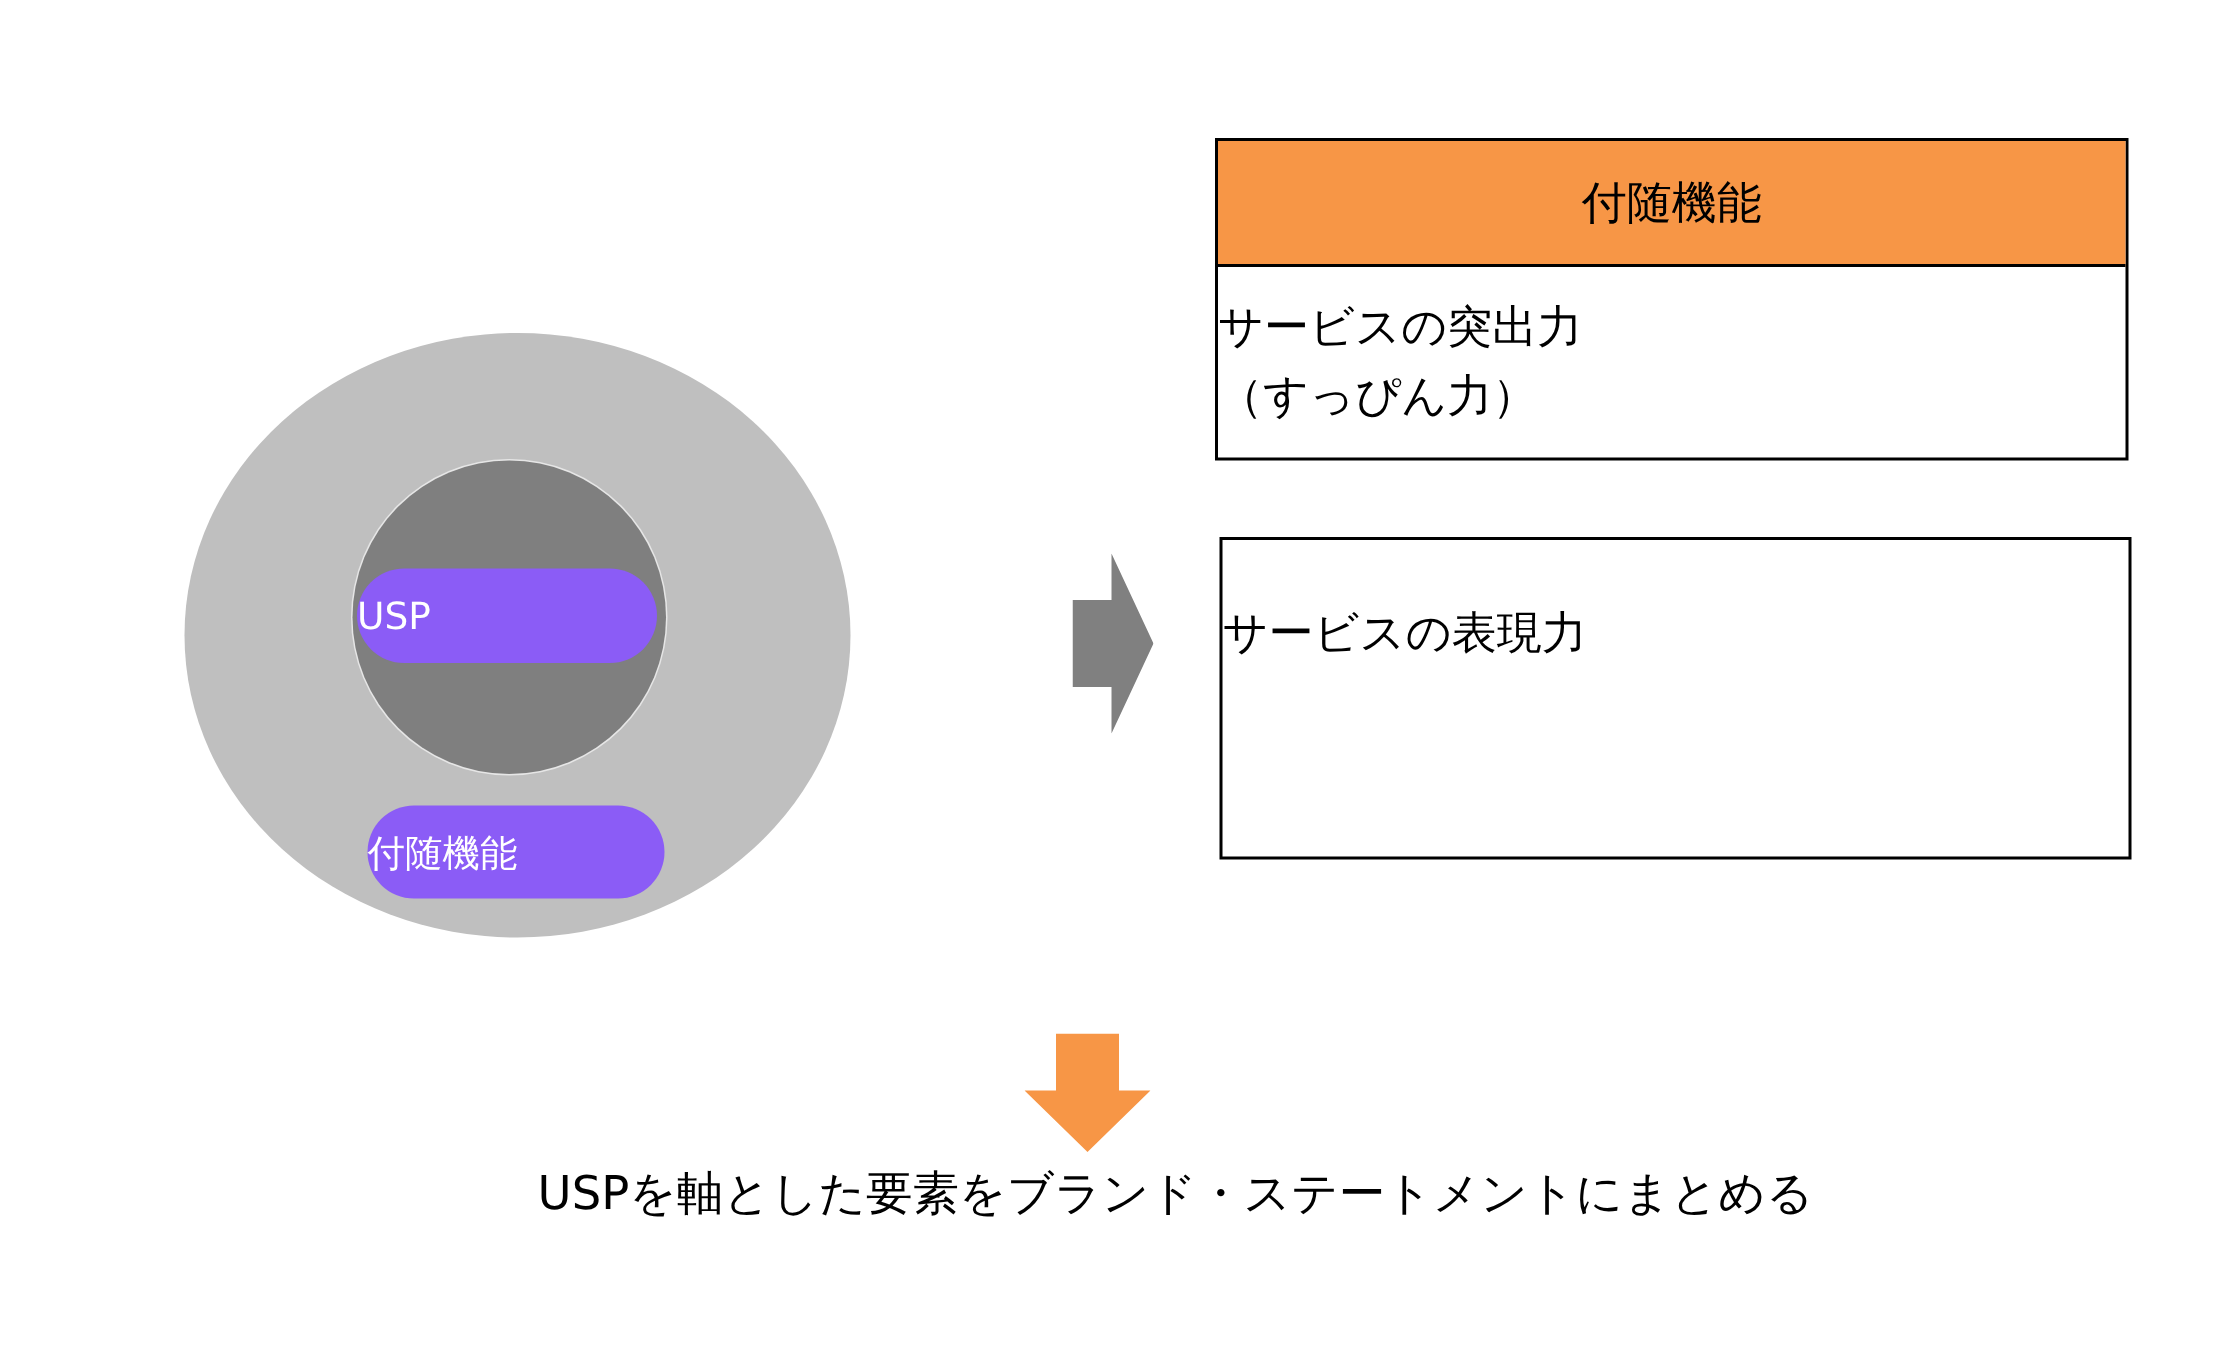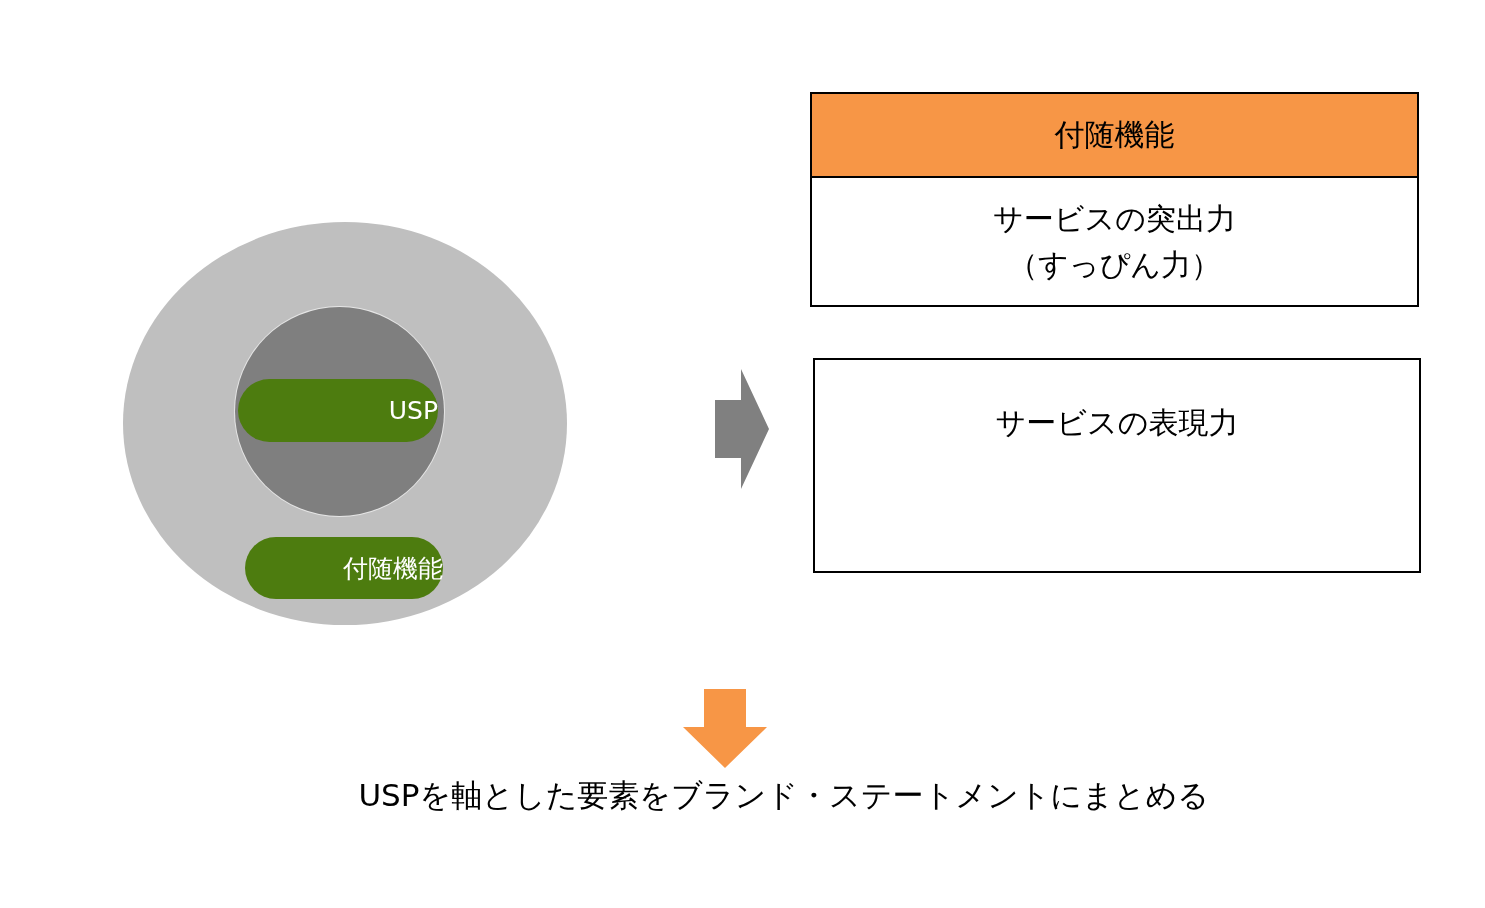--- a/index.html
+++ b/index.html
@@ -4,33 +4,33 @@
   <style>
     html, body { margin: 0; padding: 0; background: #ffffff; }
     body { width: 1485px; height: 908px; position: relative; overflow: hidden;
            font-family: "DejaVu Sans", "Liberation Sans", sans-serif; color: #000; }
     .abs { position: absolute; }
 
     
     .outer-circle { left: 123px; top: 222px; width: 444px; height: 403px; border-radius: 50%; background: #bfbfbf; }
     .inner-circle { left: 235px; top: 307px; width: 209px; height: 209px; border-radius: 50%; background: #7f7f7f;
                     box-shadow: 0 0 0 1px #e6e6e6; }
-    .pill { background: #4d7c0f; color: #ffffff; border-radius: 32px; display: flex; align-items: center; justify-content: flex-end;
+    .pill { background: #8b5cf6; color: #ffffff; border-radius: 32px; display: flex; align-items: center; justify-content: flex-start;
             font-size: 25px; }
     .pill-usp { left: 238px; top: 379px; width: 200px; height: 63px; }
     .pill-sub { left: 245px; top: 537px; width: 198px; height: 62px; }
 
     
     .right-arrow { left: 715px; top: 369px; width: 54px; height: 120px; }
 
     
     .box { border: 2px solid #000; background: #fff; box-sizing: border-box; }
     .box .head { background: #f79646; border-bottom: 2px solid #000; display: flex; align-items: center; justify-content: center;
                  font-size: 30px; box-sizing: border-box; }
-    .box .body { display: flex; flex-direction: column; align-items: center; justify-content: center; font-size: 30px; line-height: 46px; }
+    .box .body { display: flex; flex-direction: column; justify-content: center; font-size: 30px; line-height: 46px; }
     .box1 { left: 810px; top: 92px; width: 609px; height: 215px; }
     .box1 .head { height: 84px; }
     .box1 .body { height: 127px; }
     .box2 { left: 813px; top: 358px; width: 608px; height: 215px; }
     .box2 .head { height: 85px; }
     .box2 .body { height: 126px; gap: 31px; }
 
     
     .down-arrow { left: 683px; top: 689px; width: 84px; height: 79px; }
 

